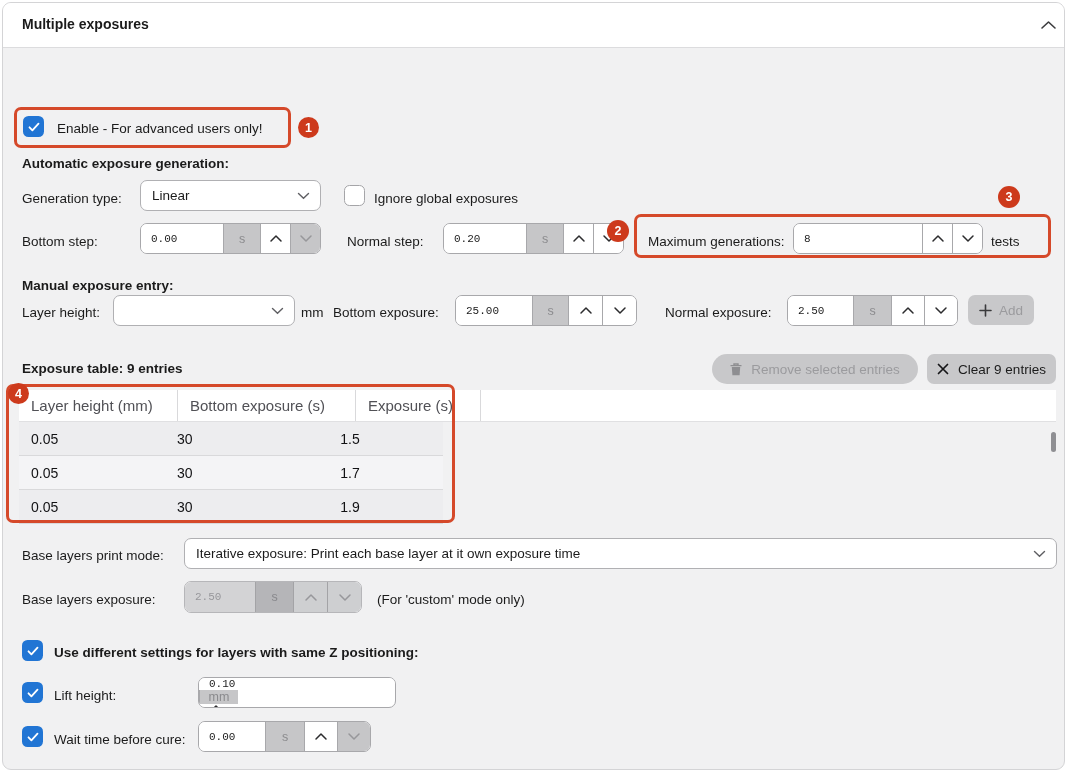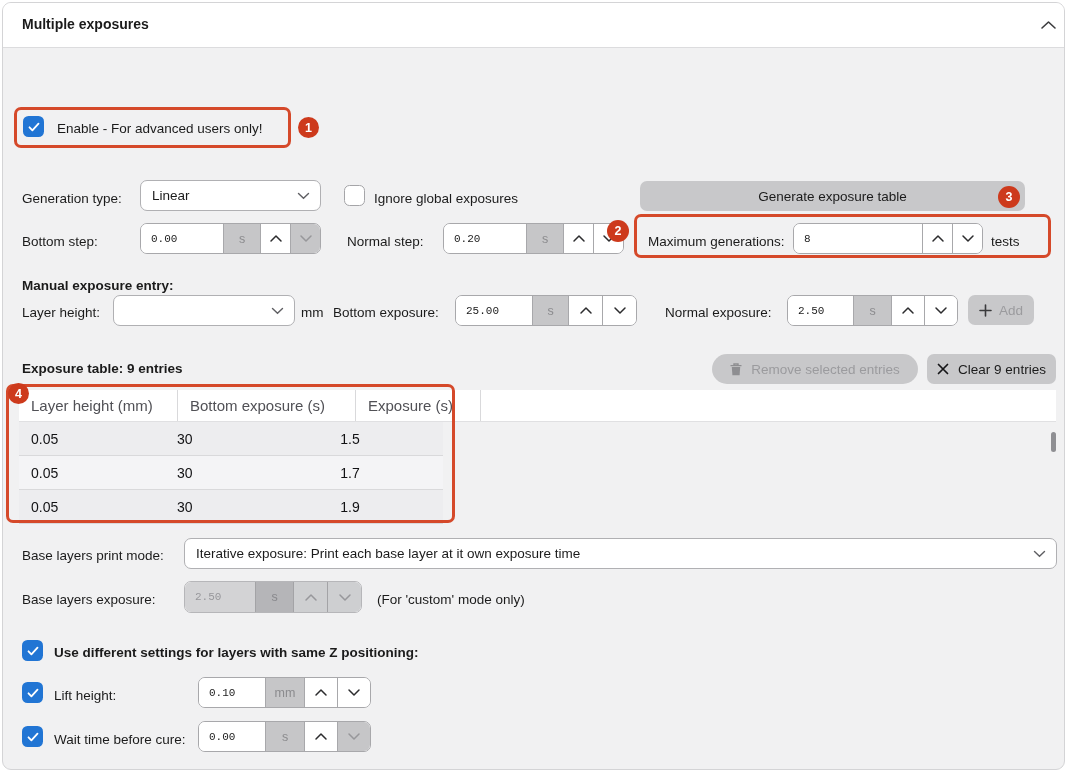--- a/index.html
+++ b/index.html
@@ -82,35 +82,33 @@
   <div class="abs cb on" style="left:23px; top:116px;">
     <span>
       <svg width="12" height="10" viewBox="0 0 12 10">
           <path d="M1.5 5.3 L4.4 8.3 L10.5 1.6" stroke="#fff" stroke-width="1.8" fill="none" stroke-linecap="round" stroke-linejoin="round"></path>
         </svg>
     </span>
   </div>
   <div class="abs lbl" style="left:57px; top:120px;">Enable - For advanced users only!</div>
   <div class="abs badge" style="left:298px; top:117px; width:21px; height:21px;">1</div>
 
+  <div class="abs lbl bold" style="left:22px; top:155px;">Automatic exposure generation:</div>
 
   <div class="abs lbl" style="left:22px; top:190px;">Generation type:</div>
   <div class="abs select" style="left:140px; top:180px; width:181px;">
     <span class="sel-txt">Linear</span>
     <span>
       <svg width="13" height="8" viewBox="0 0 13 8">
           <path d="M1.5 1.5 L6.5 6.3 L11.5 1.5" fill="none" stroke="#5f5f63" stroke-width="1.4" stroke-linecap="round"></path>
         </svg>
     </span>
   </div>
   <div class="abs cb offbox" style="left:344px; top:185px;"></div>
   <div class="abs lbl" style="left:374px; top:190px;">Ignore global exposures</div>
-  <button class="abs gbtn" style="left:640px; top:181px; width:385px; height:30px;">
-    <span>Generate exposure table</span>
-  </button>
   <div class="abs badge" style="left:998px; top:186px; width:22px; height:22px;">3</div>
 
   <div class="abs lbl" style="left:22px; top:233px;">Bottom step:</div>
   <div class="abs spinner" style="left:140px; top:223px; width:181px;">
     <input class="spin-field" value="0.00" style="">
     <span class="spin-unit" style="width:36px;">s</span>
     <button class="spin-btn" style="width:30px;">
       <span>
           <svg width="14" height="9" viewBox="0 0 14 9">
             <path d="M2 7 L7 2 L12 7" fill="none" stroke="currentColor" stroke-width="1.5" stroke-linecap="round" stroke-linejoin="round"></path>
@@ -318,21 +316,21 @@
   <div class="abs lbl bold" style="left:54px; top:644px;">Use different settings for layers with same Z positioning:</div>
 
   <div class="abs cb on" style="left:22px; top:682px;">
     <span>
       <svg width="12" height="10" viewBox="0 0 12 10">
           <path d="M1.5 5.3 L4.4 8.3 L10.5 1.6" stroke="#fff" stroke-width="1.8" fill="none" stroke-linecap="round" stroke-linejoin="round"></path>
         </svg>
     </span>
   </div>
   <div class="abs lbl" style="left:54px; top:687px;">Lift height:</div>
-  <div class="abs spinner" style="left:198px; top:677px; width:173px;">
+  <div class="abs spinner" style="left:198px; top:677px; width:198px;flex-direction:column;">
     <input class="spin-field" value="0.10" style="">
     <span class="spin-unit" style="width:38px;">mm</span>
     <button class="spin-btn" style="width:33px;">
       <span>
           <svg width="14" height="9" viewBox="0 0 14 9">
             <path d="M2 7 L7 2 L12 7" fill="none" stroke="currentColor" stroke-width="1.5" stroke-linecap="round" stroke-linejoin="round"></path>
           </svg>
         </span>
     </button>
     <button class="spin-btn" style="width:33px;">

